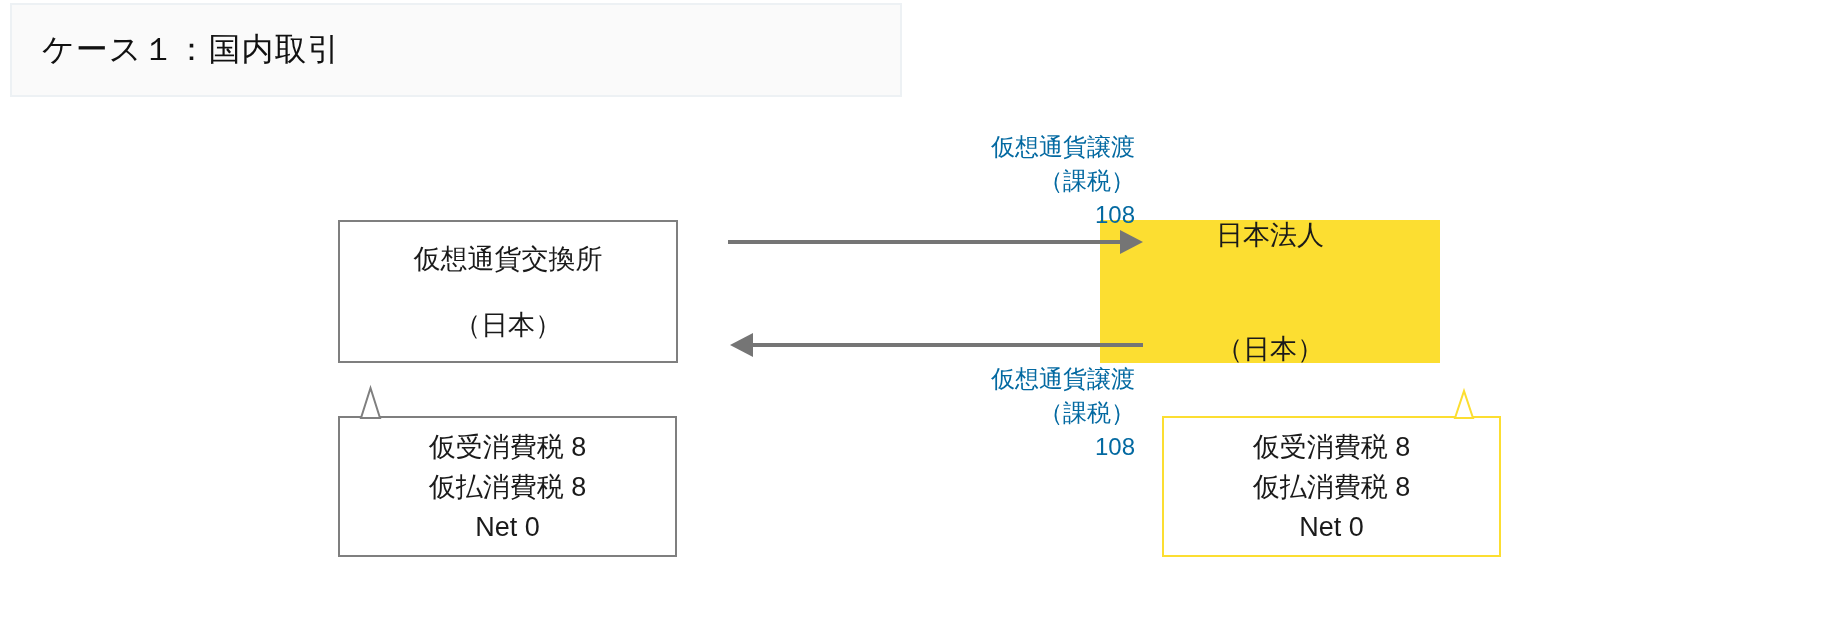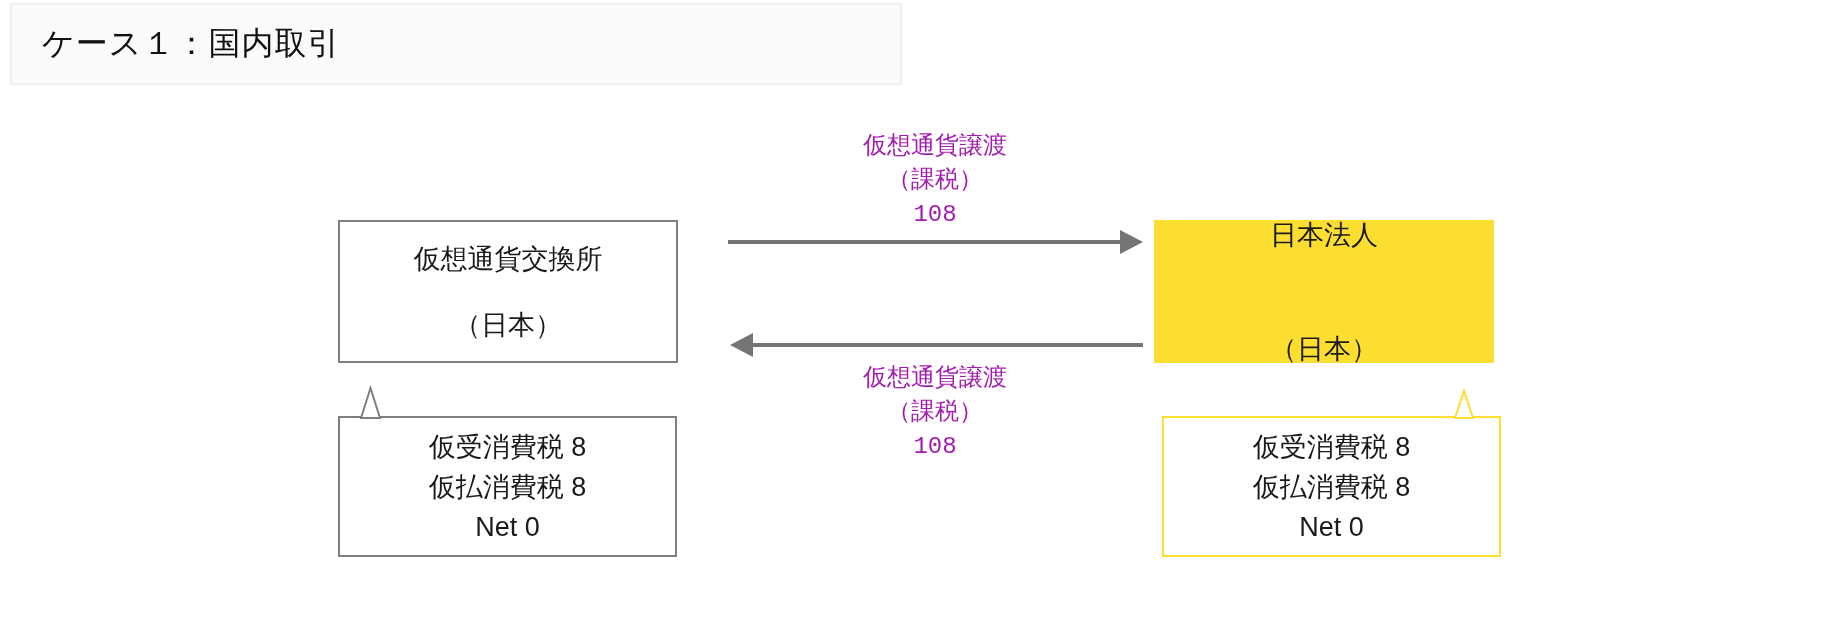--- a/index.html
+++ b/index.html
@@ -18,21 +18,21 @@
     position:relative;
     width:1840px;
     height:637px;
     background:#fff;
     overflow:hidden;
   }
   
   .header{
     position:absolute;
     left:10px; top:3px;
-    width:892px; height:82px;
+    width:892px; height:94px;
     background:#FAFAFA;
     border:2px solid #EDF1F4;
     display:flex;
     align-items:center;
   }
   .header .title{
     padding-left:30px;
     font-size:32px;
     letter-spacing:1px;
     color:#111;
@@ -48,35 +48,34 @@
     align-items:center;
     font-size:27px;
   }
   .mainbox .bline{line-height:66px;}
   .exchange-box{
     left:338px;
     background:#fff;
     border:2px solid var(--border-gray);
   }
   .corp-box{
-    left:1154px;
+    left:1100px;
     background:var(--yellow);
     border:none;
     gap:48px;
   }
   
   .arrow-label{
     position:absolute;
     left:735px;
     width:400px;
-    text-align:center;
+    text-align:right;
     font-size:24px;
     line-height:34px;
-    color:#a21caf;
-    font-family:Liberation Mono, monospace;
+    color:#0369a1;
   }
   .arrow-label.top{top:130px;}
   .arrow-label.bottom{top:362px;}
   
   .notebox{
     position:absolute;
     top:416px;
     width:339px; height:141px;
     background:#fff;
     display:flex;

